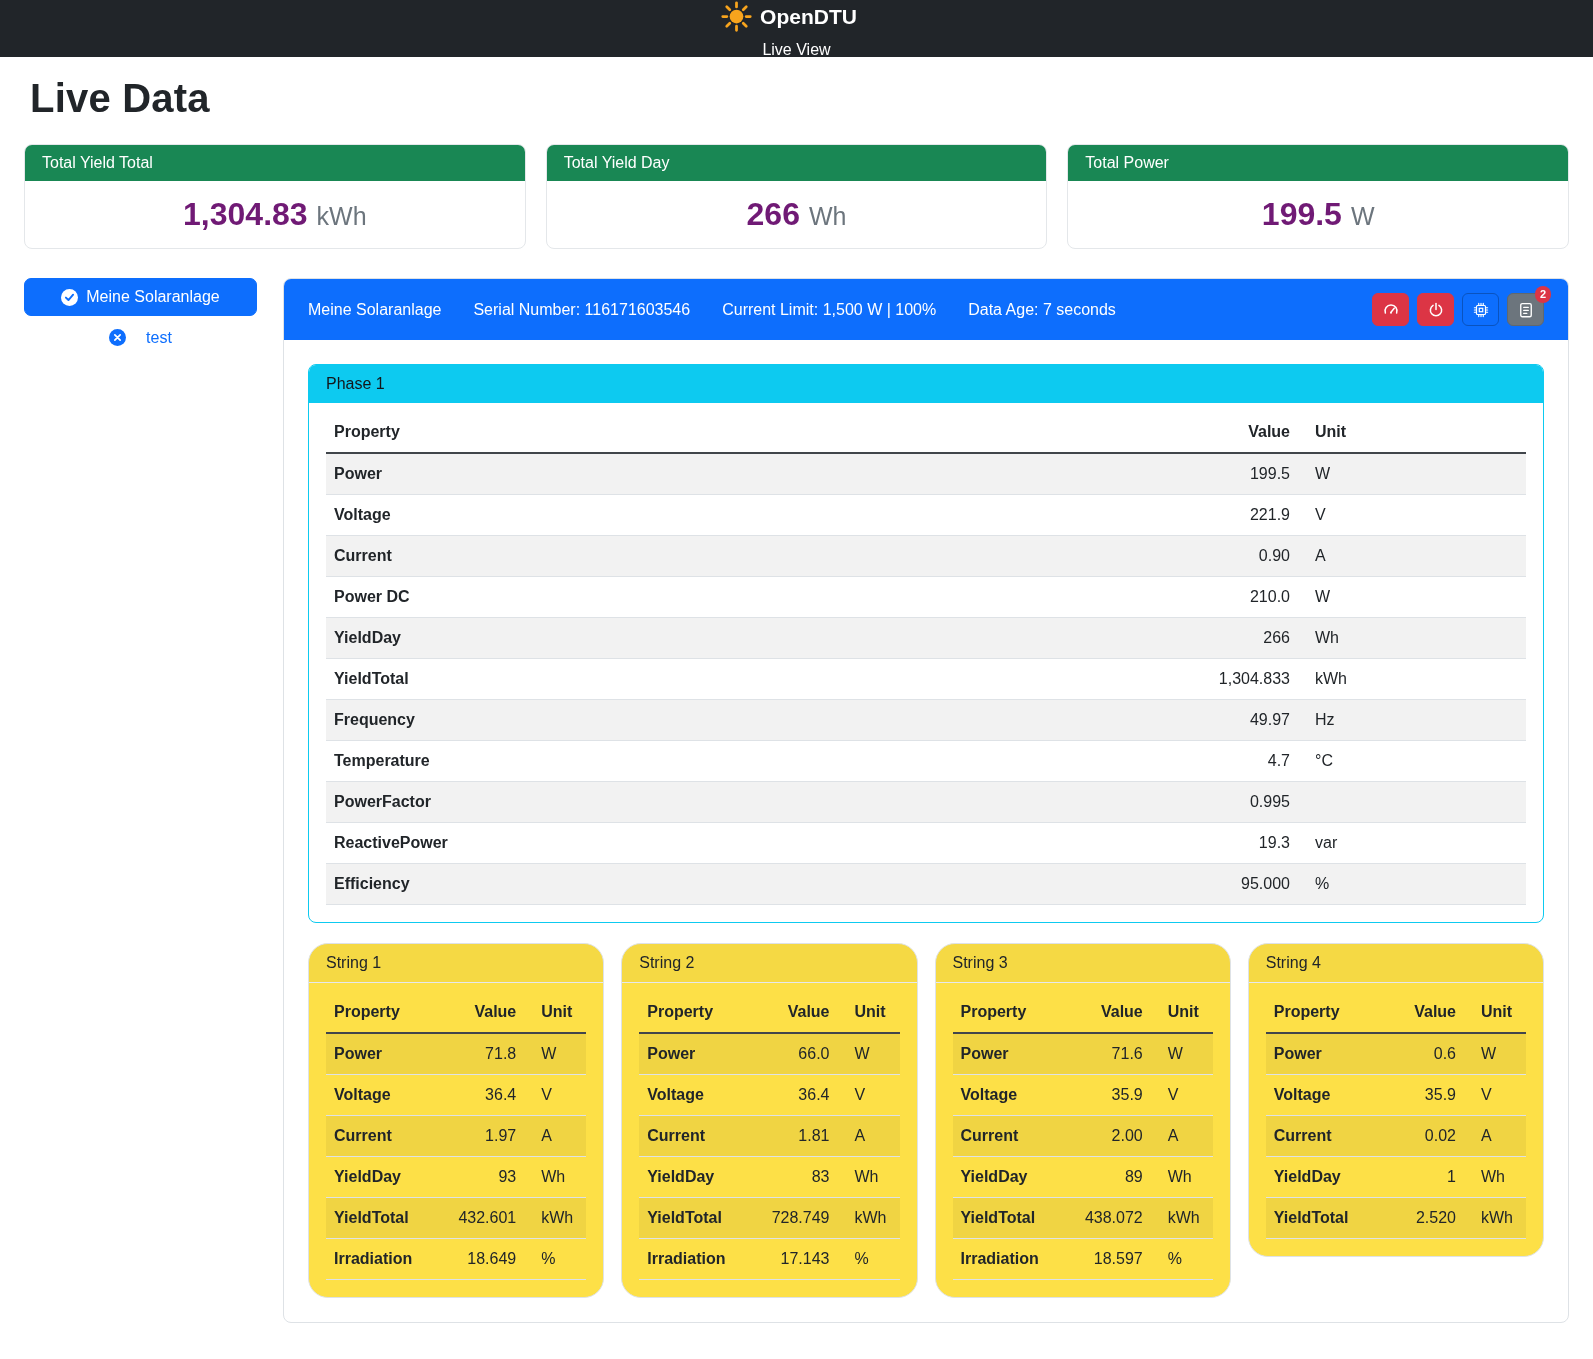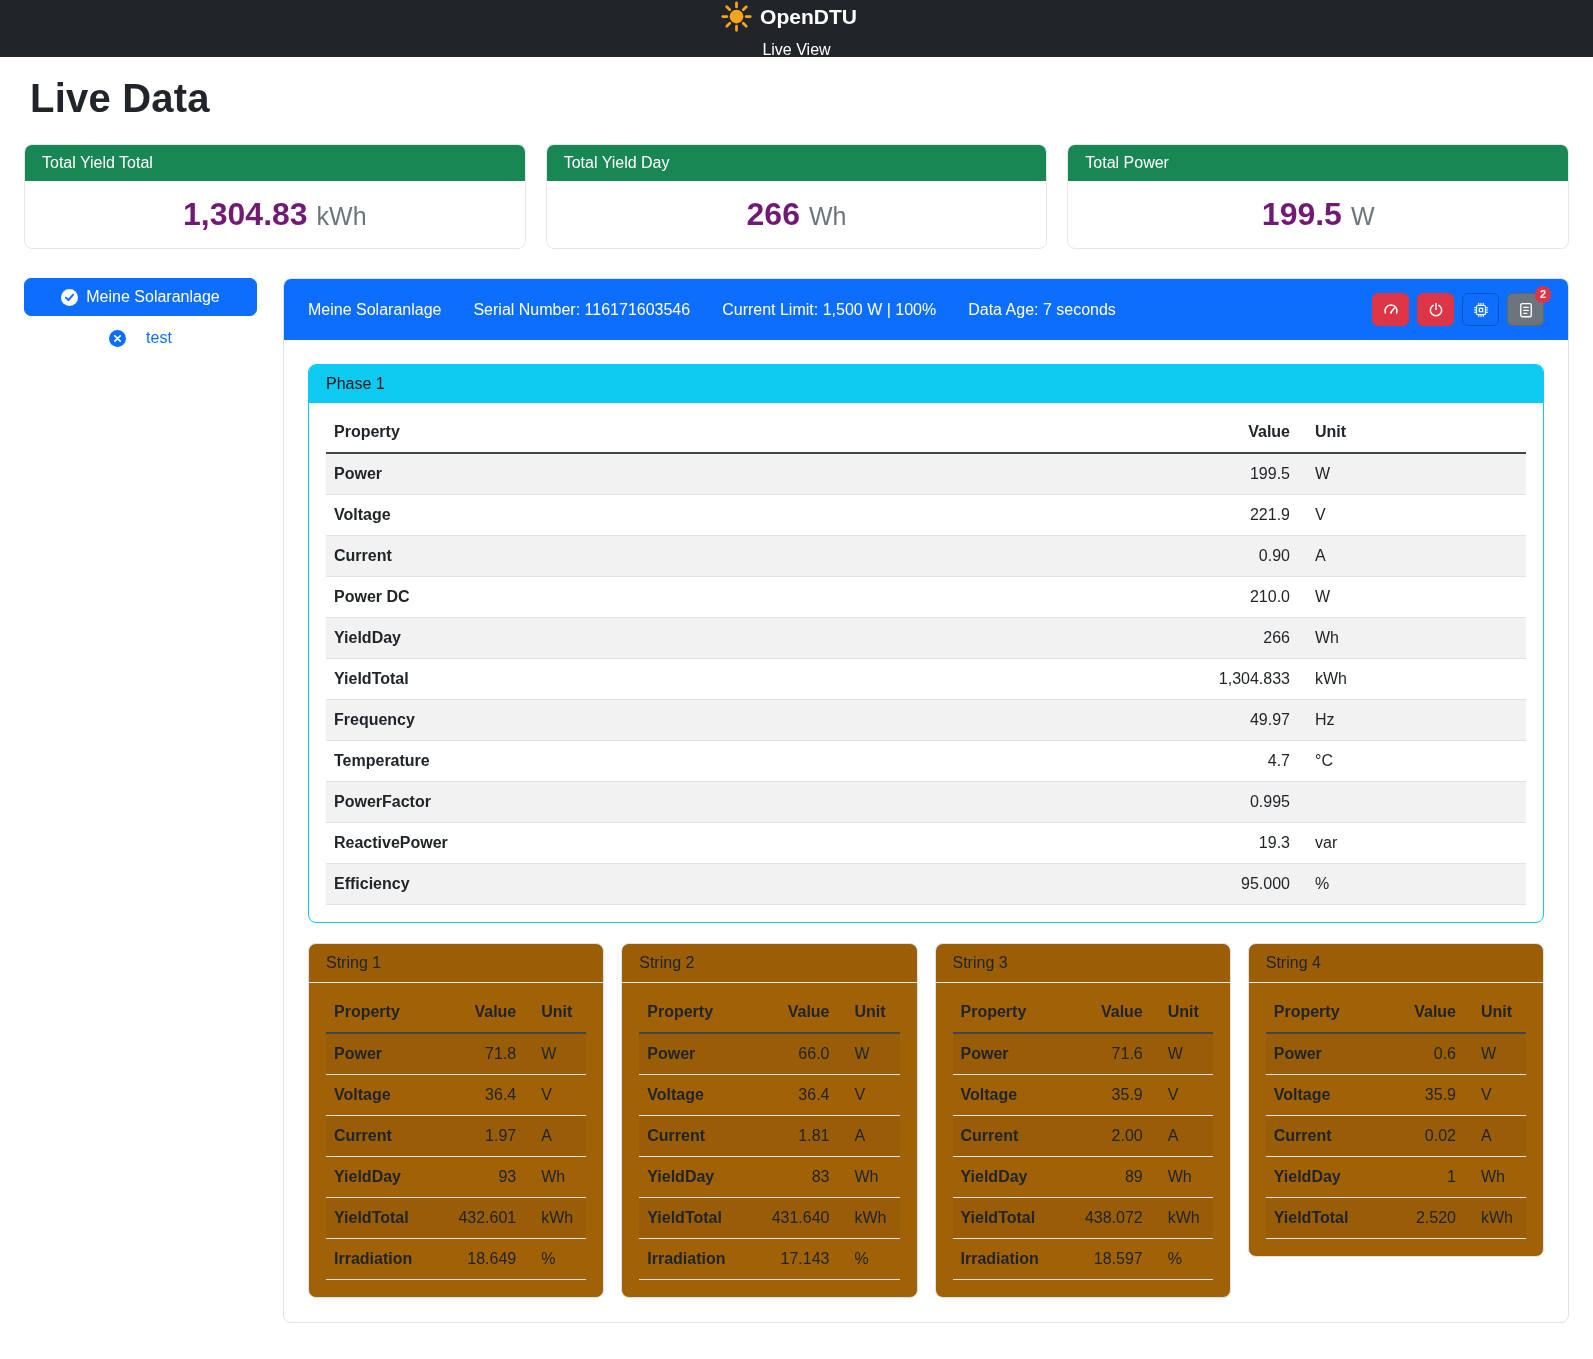--- a/index.html
+++ b/index.html
@@ -91,21 +91,21 @@
     background: #0d6efd;
     border: 1px solid #0d6efd;
     color: #fff;
     border-radius: 7px;
     height: 38px;
     display: flex; align-items: center; justify-content: center; gap: 8px;
     font-size: 16px;
   }
   .inverter-secondary {
     margin-top: 13px;
-    display: flex; align-items: center; justify-content: center; gap: 20px;
+    display: flex; align-items: flex-start; justify-content: center; gap: 20px;
     color: #0d6efd; font-size: 16px; cursor: pointer;
   }
 
   .inverter-card {
     flex: 1;
     border: 1px solid #dee2e6;
     border-radius: 8px;
     background: #fff;
   }
   .inverter-header {
@@ -158,22 +158,22 @@
   .phase-table .c-val { width: 130px; }
   .phase-table .c-unit { width: 228px; }
   .string-table .c-val { width: 78px; }
   .string-table .c-unit { width: 62px; }
 
   
   .strings-row { display: flex; gap: 17px; align-items: flex-start; }
   .string-card {
     flex: 1;
     border: 1px solid #dee2e6;
-    border-radius: 8px;
-    background: #a16207;
+    border-radius: 20px;
+    background: #fde047;
     overflow: hidden;
   }
   .string-header {
     background: rgba(0,0,0,.03);
     border-bottom: 1px solid #e6e9ec;
     padding: 10px 17px;
     font-size: 16px;
   }
   .string-body { padding: 9px 17px 17px; }
 
@@ -492,21 +492,21 @@
                     </tr>
 
                     <tr>
                       <td class="prop">YieldDay</td>
                       <td class="val">83</td>
                       <td class="unit">Wh</td>
                     </tr>
 
                     <tr>
                       <td class="prop">YieldTotal</td>
-                      <td class="val">431.640</td>
+                      <td class="val">728.749</td>
                       <td class="unit">kWh</td>
                     </tr>
 
                     <tr>
                       <td class="prop">Irradiation</td>
                       <td class="val">17.143</td>
                       <td class="unit">%</td>
                     </tr>
                   </tbody>
               </table>

